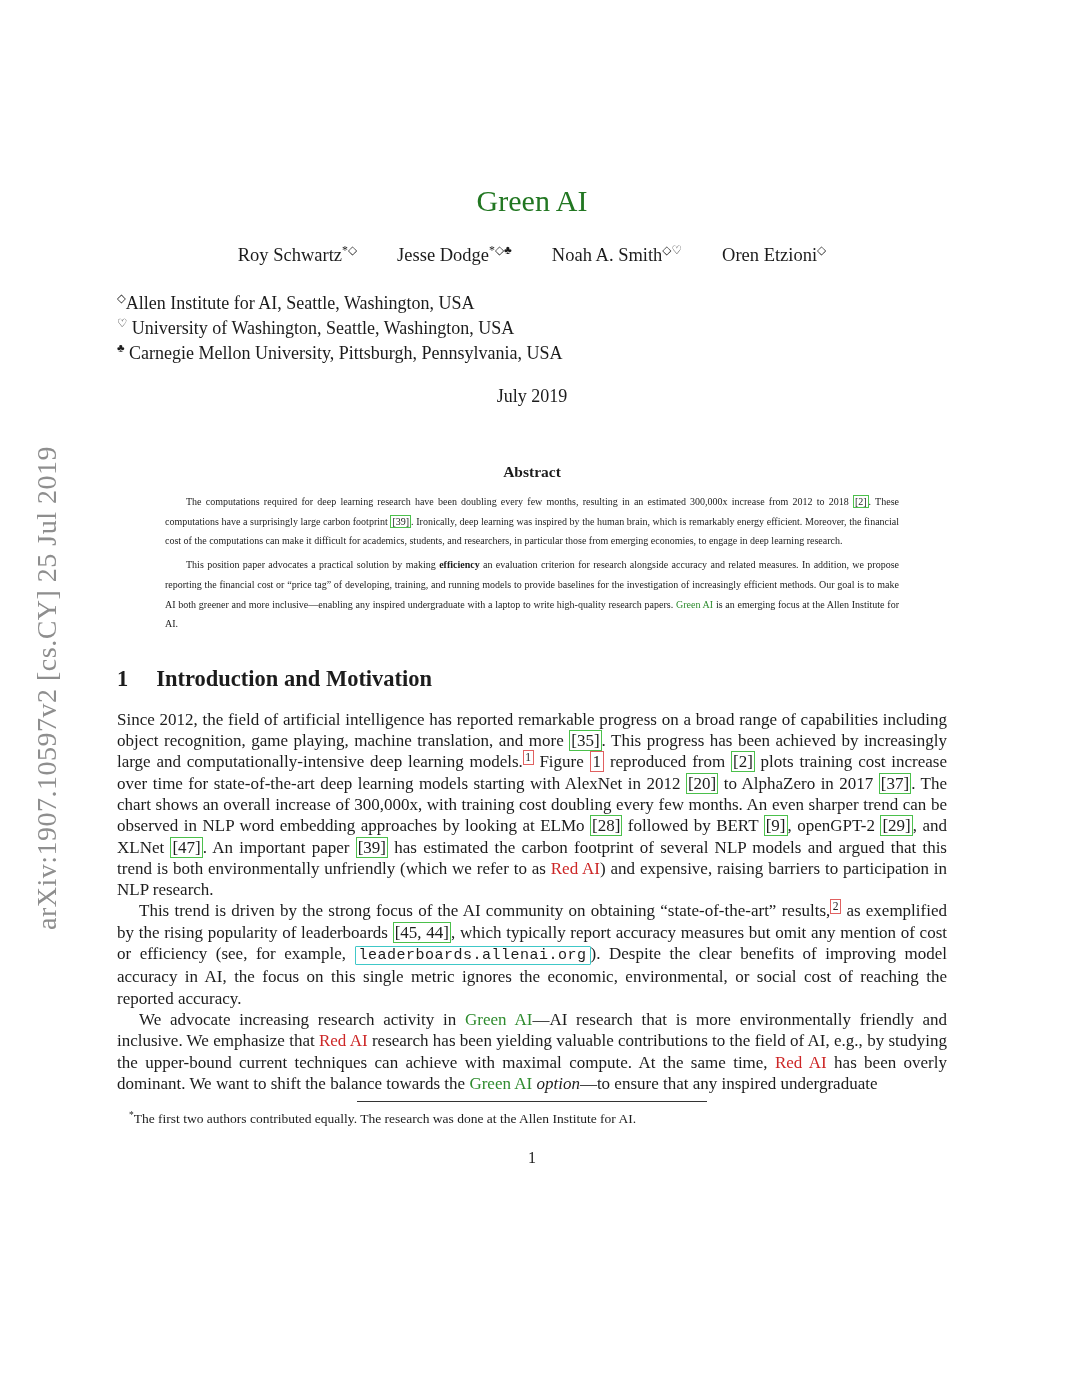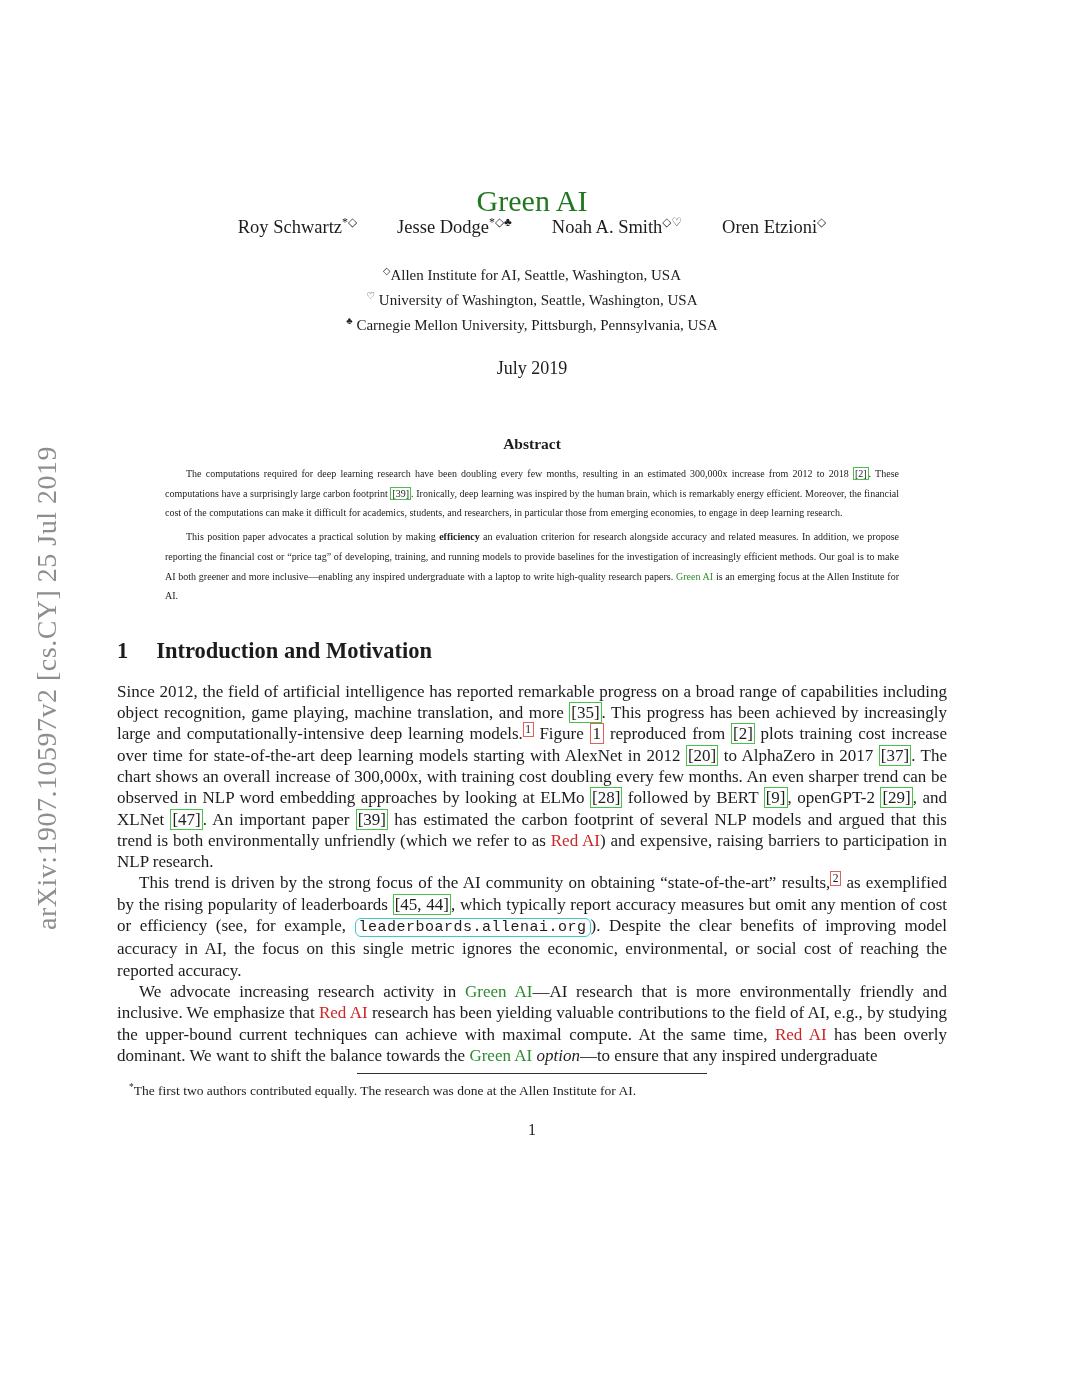--- a/index.html
+++ b/index.html
@@ -33,27 +33,27 @@
     color: #227722;
     font-size: 30px;
     font-weight: normal;
     margin: 184px 0 0 0;
     line-height: 1.1;
   }
   .authors {
     display: flex;
     justify-content: center;
     gap: 40px;
+    margin-top: 28px;
     font-size: 18.5px;
   }
   .authors sup, .affil sup { font-size: 64%; line-height: 0; }
   .affiliations {
-    text-align: center;
     margin-top: 25px;
-    font-size: 15px;
+    font-size: 18px;
     line-height: 25px;
   }
   .date {
     text-align: center;
     margin-top: 20px;
     font-size: 18px;
   }
   .abstract-block {
     width: 742px;
     margin: 56px auto 0 auto;
@@ -117,21 +117,21 @@
   }
   .run-sup { font-size: 70%; vertical-align: super; line-height: 0; }
   .run-green { color: #2e8b2e; }
   .run-red { color: #cc2626; }
   .run-bold { font-weight: bold; }
   .run-italic { font-style: italic; }
   .run-monocyan {
     font-family: "Liberation Mono", "DejaVu Sans Mono", monospace;
     font-size: 15px;
     border: 1.6px solid #40c8c8;
-    border-radius: 6px;
+    border-radius: 1px;
     padding: 0 3px;
     white-space: nowrap;
     letter-spacing: 0.5px;
   }
 </style>
 </head>
 <body>
 
 <div class="page">
 

